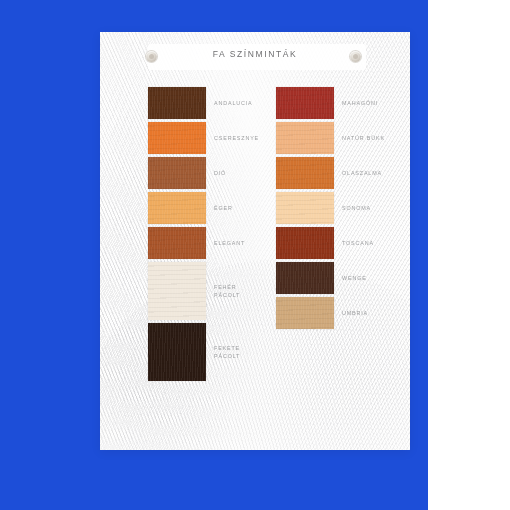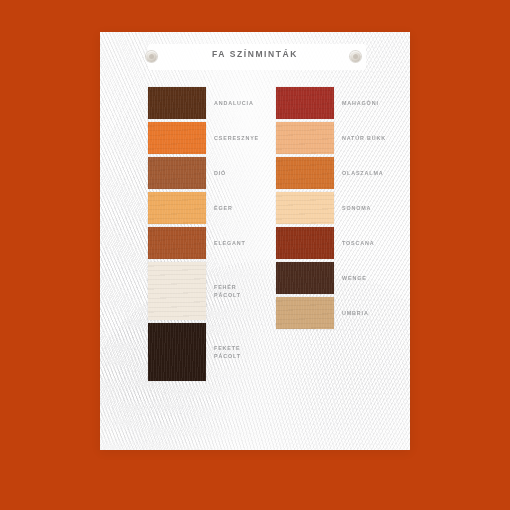--- a/index.html
+++ b/index.html
@@ -7,24 +7,23 @@
     padding: 0;
     width: 510px;
     height: 510px;
     background: #ffffff;
     font-family: "Liberation Sans", sans-serif;
     overflow: hidden;
   }
 
   #page {
     position: relative;
-    width: 510px;
+    width: 428px;
     height: 510px;
-    background: #c2410c;
-    font-weight: bold;
+    background: #1d4ed8;
   }
 
   
   #card {
     position: absolute;
     left: 100px;
     top: 32px;
     width: 310px;
     height: 418px;
     background: #fdfdfd;

